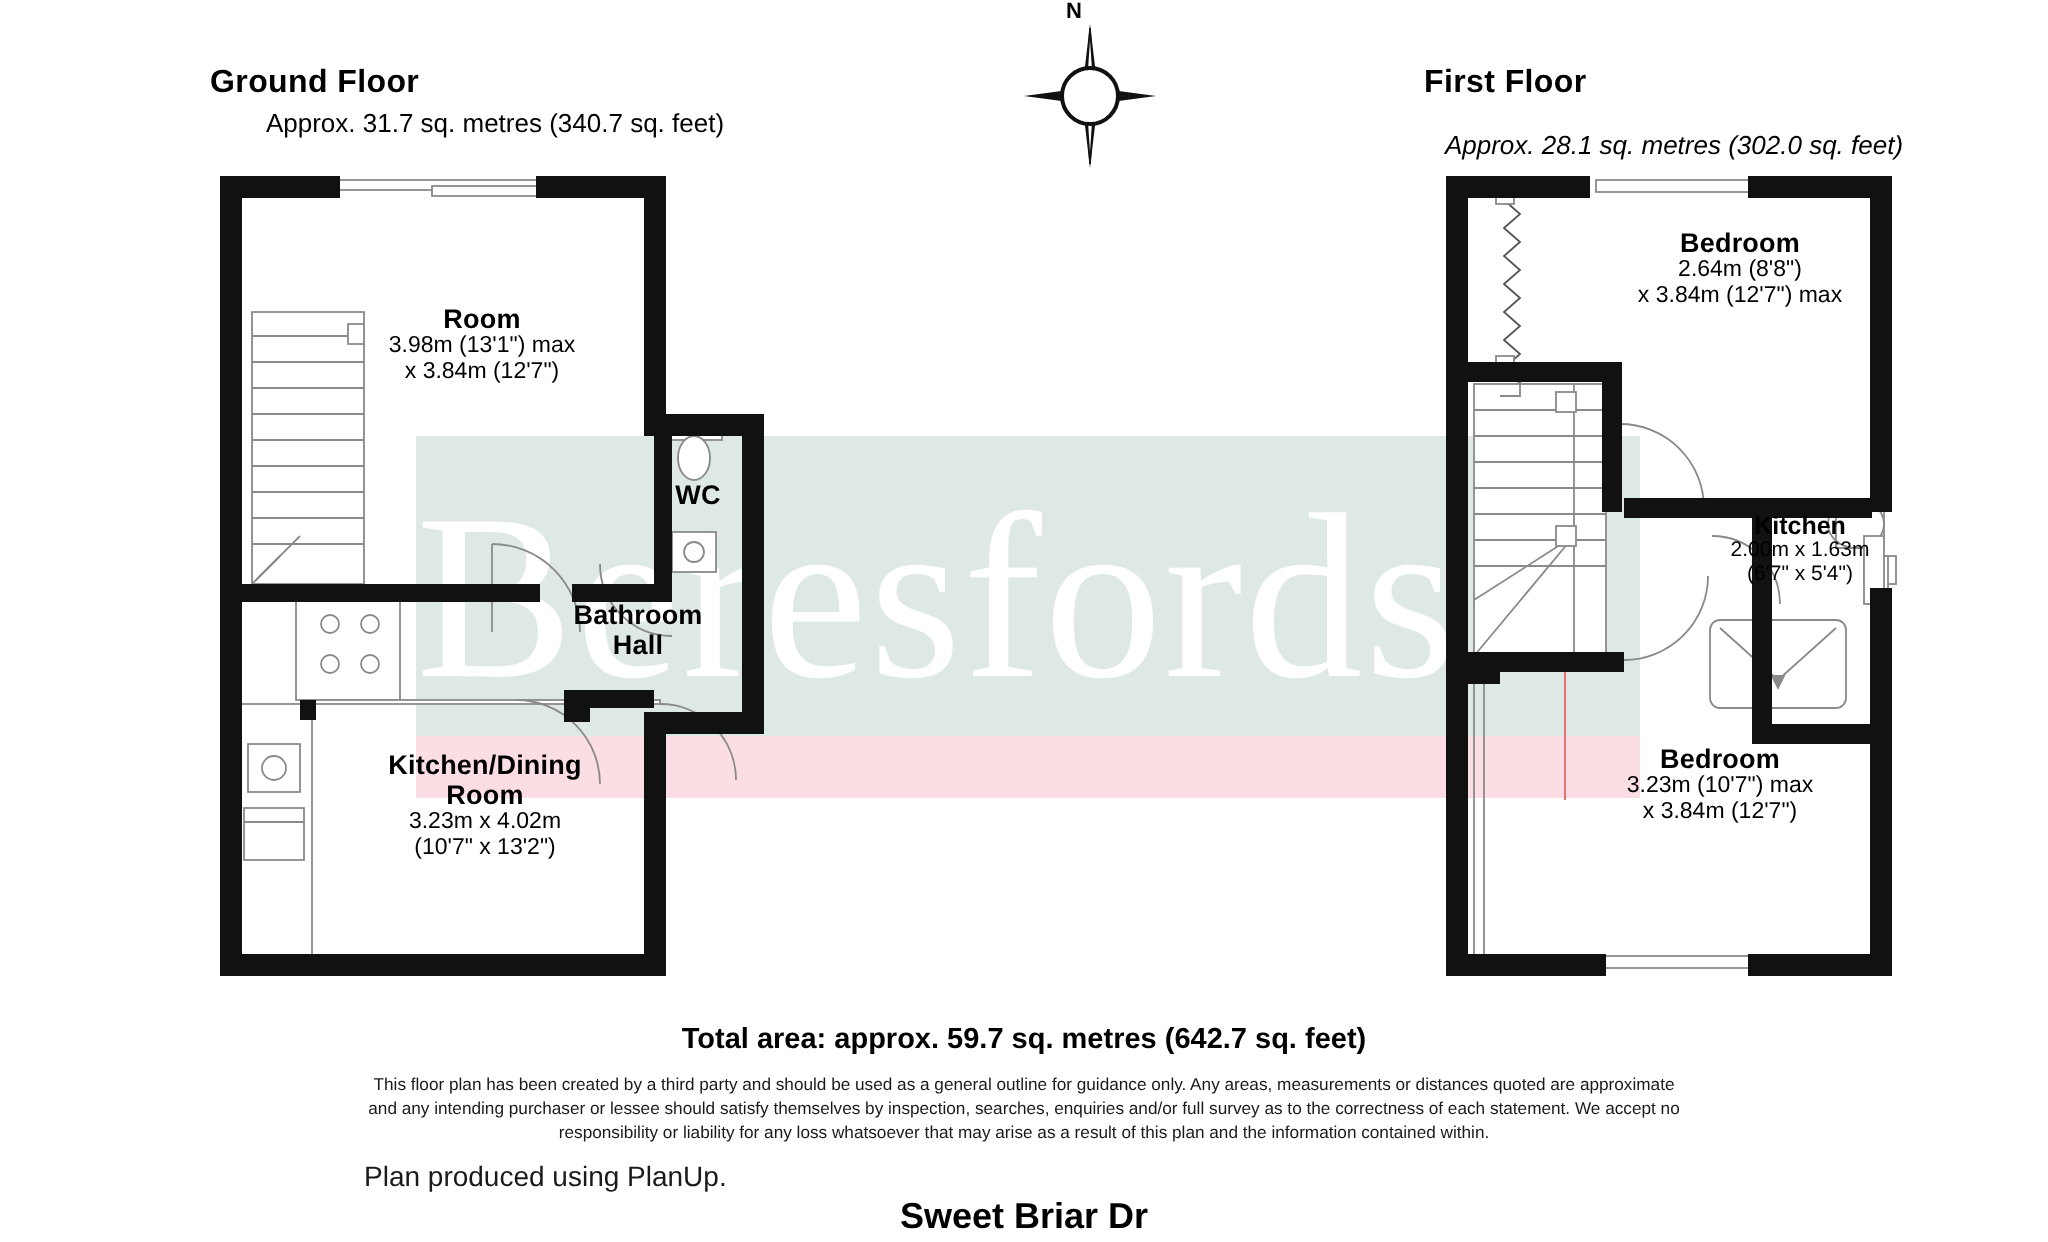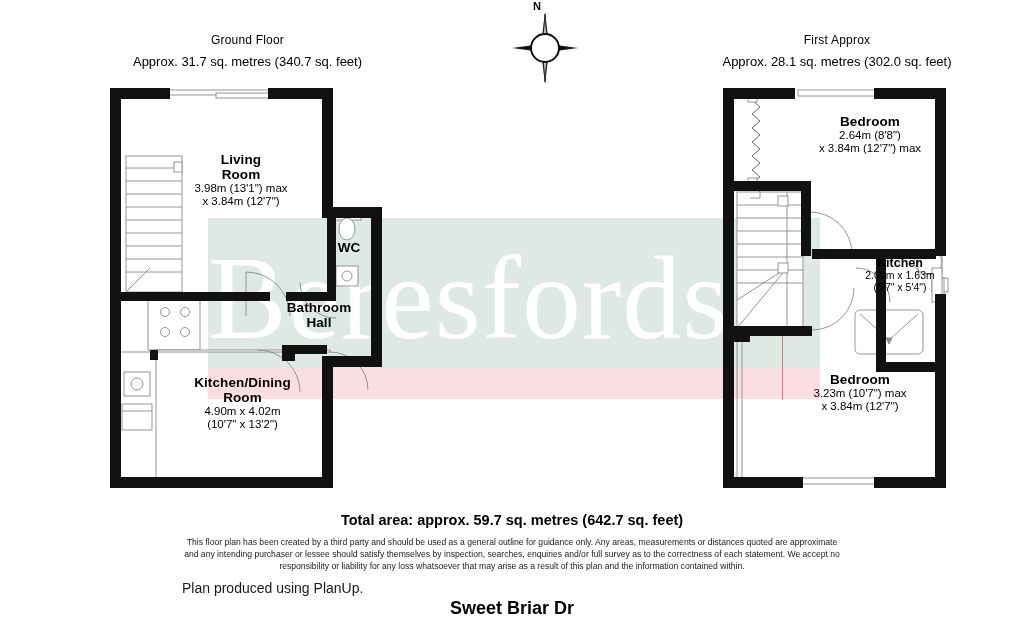--- a/index.html
+++ b/index.html
@@ -66,23 +66,23 @@
     left: 782px;
     top: 268px;
     width: 1px;
     height: 132px;
     background: #e8707f;
   }
 
   
   .floor-title {
     position: absolute;
-    text-align: center;
-    font-size: 12px;
-    font-weight: normal;
+    text-align: left;
+    font-size: 16px;
+    font-weight: bold;
     letter-spacing: 0.2px;
   }
   .floor-sub {
     position: absolute;
     text-align: center;
     font-size: 13px;
   }
 
   
   .compass { position: absolute; left: 508px; top: 2px; }
@@ -164,22 +164,22 @@
       <polygon points="70,46 40,42 36,46 40,50"></polygon>
       <polygon points="37,12 39,42 35,42" fill="#ffffff" stroke="#111111" stroke-width="0.8"></polygon>
       <polygon points="37,80 39,50 35,50" fill="#ffffff" stroke="#111111" stroke-width="0.8"></polygon>
     </g>
     <circle cx="37" cy="46" r="14" fill="#ffffff" stroke="#111111" stroke-width="2"></circle>
   </svg>
 
   <div class="floor-title" style="left:105px; top:33px; width:285px;">Ground Floor</div>
   <div class="floor-sub" style="left:105px; top:54px; width:285px;">Approx. 31.7 sq. metres (340.7 sq. feet)</div>
 
-  <div class="floor-title" style="left:712px; top:33px; width:250px;">First Approx</div>
-  <div class="floor-sub" style="left:712px; top:54px; width:250px;">Approx. 28.1 sq. metres (302.0 sq. feet)</div>
+  <div class="floor-title" style="left:712px; top:33px; width:250px;">First Floor</div>
+  <div class="floor-sub" style="left:712px; top:65px; width:250px;font-style:italic;">Approx. 28.1 sq. metres (302.0 sq. feet)</div>
 
   <svg class="plan" width="1024" height="621" viewBox="0 0 1024 621">
     <g fill="none" stroke="#111111">
 
       <g stroke="#8a8a8a" stroke-width="0.9" fill="#ffffff">
 
         <rect x="126" y="156" width="56" height="136"></rect>
         <line x1="126" y1="168" x2="182" y2="168"></line>
         <line x1="126" y1="181" x2="182" y2="181"></line>
         <line x1="126" y1="194" x2="182" y2="194"></line>
@@ -358,39 +358,38 @@
 
         <rect x="876" y="362" width="60" height="10"></rect>
 
         <rect x="734" y="326" width="16" height="16"></rect>
       </g>
 
     </g>
   </svg>
 
   <div class="room-label" style="left:152px; top:152px; width:178px;">
-    <div class="room-name">Living</div>
     <div class="room-name">Room</div>
     <div class="room-dims">3.98m (13'1") max</div>
     <div class="room-dims">x 3.84m (12'7")</div>
   </div>
 
   <div class="room-label" style="left:320px; top:240px; width:58px;">
     <div class="room-name">WC</div>
   </div>
 
   <div class="room-label" style="left:254px; top:300px; width:130px;">
     <div class="room-name">Bathroom</div>
     <div class="room-name">Hall</div>
   </div>
 
   <div class="room-label" style="left:140px; top:375px; width:205px;">
     <div class="room-name">Kitchen/Dining</div>
     <div class="room-name">Room</div>
-    <div class="room-dims">4.90m x 4.02m</div>
+    <div class="room-dims">3.23m x 4.02m</div>
     <div class="room-dims">(10'7" x 13'2")</div>
   </div>
 
   <div class="room-label" style="left:775px; top:114px; width:190px;">
     <div class="room-name">Bedroom</div>
     <div class="room-dims">2.64m (8'8")</div>
     <div class="room-dims">x 3.84m (12'7") max</div>
   </div>
 
   <div class="room-label" style="left:838px; top:256px; width:124px;">

